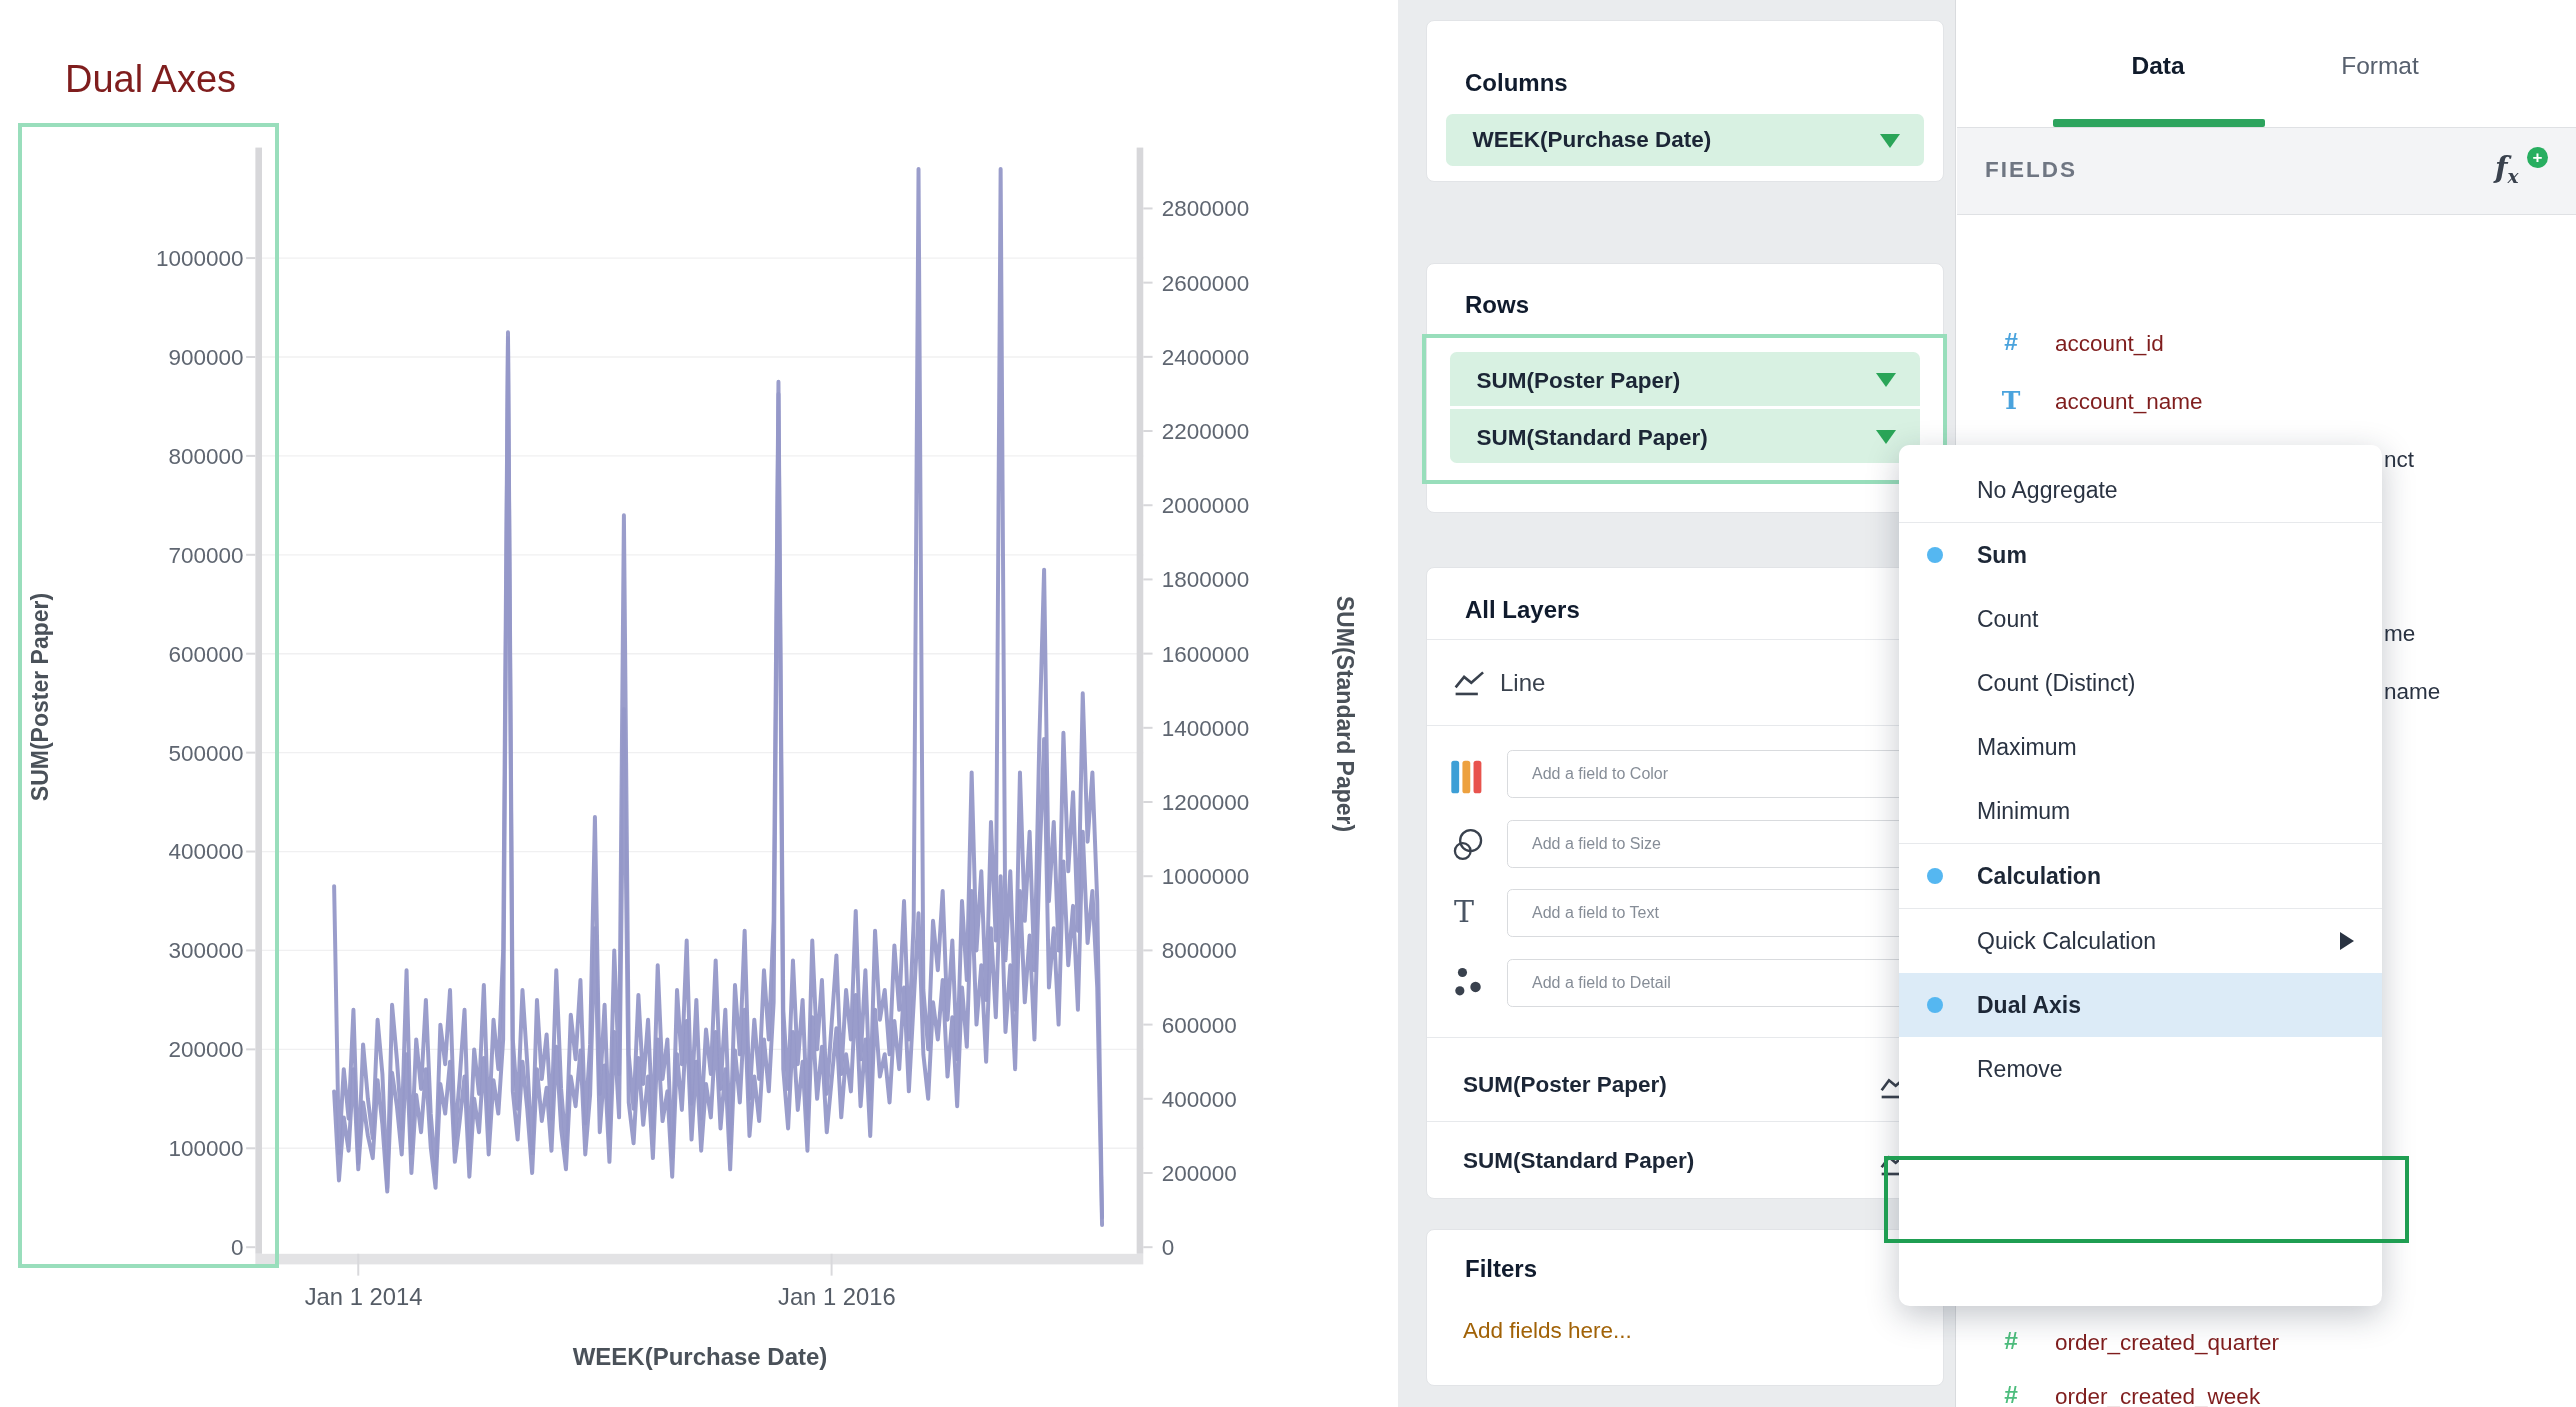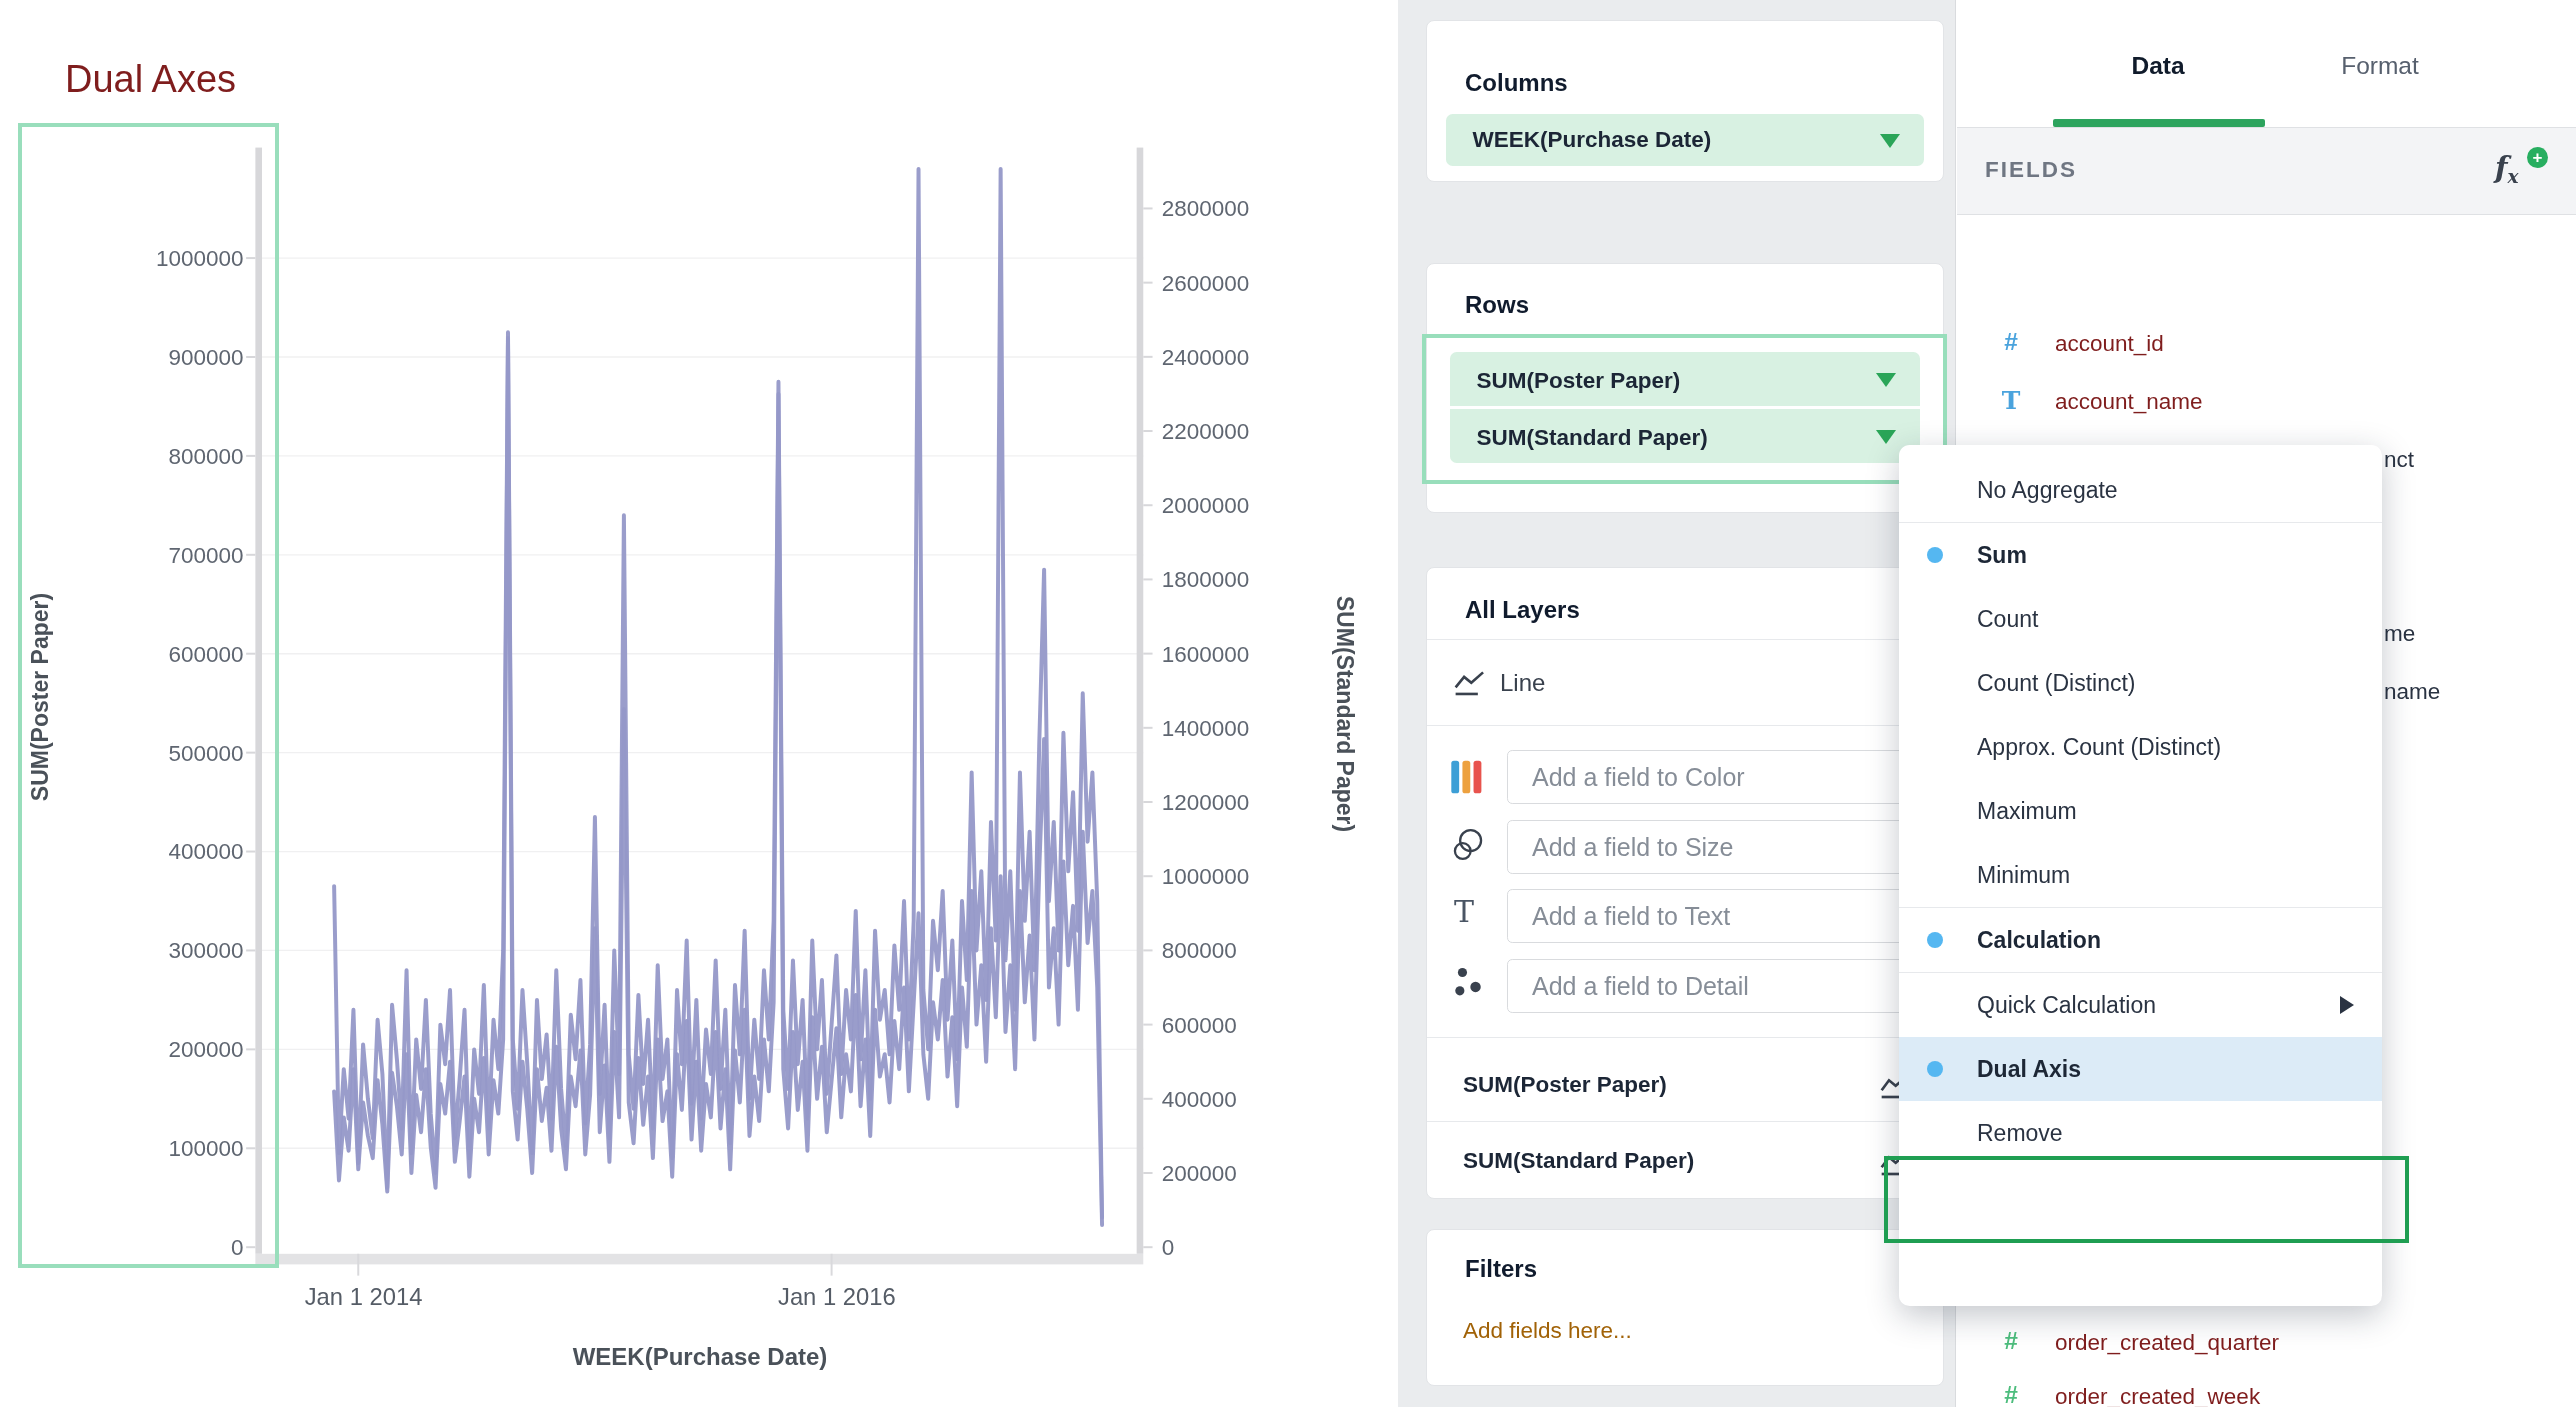--- a/index.html
+++ b/index.html
@@ -24,22 +24,22 @@
   #rows-card{left:1426px;top:263px;width:518px;height:250px}
   #layers-card{left:1426px;top:567px;width:518px;height:632px}
   #filters-card{left:1426px;top:1229px;width:518px;height:157px}
   .card-h{position:absolute;font-size:24px;font-weight:bold;color:#101b2d}
   .pill{position:absolute;background:#d8f1e2;border-radius:6.6px}
   .pill-label{position:absolute;left:26.5px;font-size:22.5px;font-weight:bold;color:#1c2636;white-space:nowrap}
   .tri-down{position:absolute;width:0;height:0;border-left:10.6px solid transparent;
             border-right:10.6px solid transparent;border-top:14.6px solid #2aa558}
   #rows-highlight{left:1422px;top:334px;width:525px;height:150px;border:4px solid #98debb;box-sizing:border-box;z-index:10}
   .hdiv{position:absolute;height:1.3px;background:#e7e9ec}
-  .field-box{position:absolute;left:1507px;width:415px;height:54px;border:1.3px solid #d9dbde;border-radius:5.3px;
-             box-sizing:border-box;background:#fff;font-size:25px;color:#b91c1c;padding:0 0 0 24px;
+  .field-box{position:absolute;left:1507px;width:415px;height:48px;border:1.3px solid #d9dbde;border-radius:5.3px;
+             box-sizing:border-box;background:#fff;font-size:16px;color:#b91c1c;padding:0 0 0 24px;
              font-family:"Liberation Sans",sans-serif;outline:none}
   .field-box::placeholder{color:#868d97;opacity:1}
   .shelf-row-label{position:absolute;left:1463px;font-size:22.5px;font-weight:bold;color:#1c2636;white-space:nowrap}
   .placeholder-text{position:absolute;font-size:22.5px;color:#a16207}
 
   
   #agg-menu{left:1899px;top:445px;width:483px;height:861px;background:#fff;border-radius:10.6px;
             box-shadow:0 9.3px 32px rgba(25,35,55,.25);z-index:50;padding-top:12.6px;box-sizing:border-box}
   .mi{position:relative;height:64px;line-height:64px;padding-left:78px;font-size:23px;color:#2a3342;white-space:nowrap}
   .mi.b{font-weight:bold;color:#1d2736}
@@ -256,21 +256,20 @@
 <div class="fld" style="left:2055px;top:1330px">order_created_quarter</div>
 <span class="fld-ic ic-num-green" style="left:2011px;top:1381px">#</span>
 <div class="fld" style="left:2055px;top:1384px">order_created_week</div>
 
 <div class="abs" id="agg-menu">
   <div class="mi">No Aggregate</div>
   <div class="mdiv"></div>
   <div class="mi b"><span class="dot"></span><span>Sum</span></div>
   <div class="mi">Count</div>
   <div class="mi">Count (Distinct)</div>
-  <div class="mi">Approx. Count (Distinct)</div>
   <div class="mi">Maximum</div>
   <div class="mi">Minimum</div>
   <div class="mdiv"></div>
   <div class="mi b"><span class="dot"></span><span>Calculation</span></div>
   <div class="mdiv"></div>
   <div class="mi"><span>Quick Calculation</span><span class="sub"></span></div>
   <div class="mi b hl"><span class="dot"></span><span>Dual Axis</span></div>
   <div class="mi">Remove</div>
 </div>
 <div class="abs" id="dualaxis-highlight"></div>

